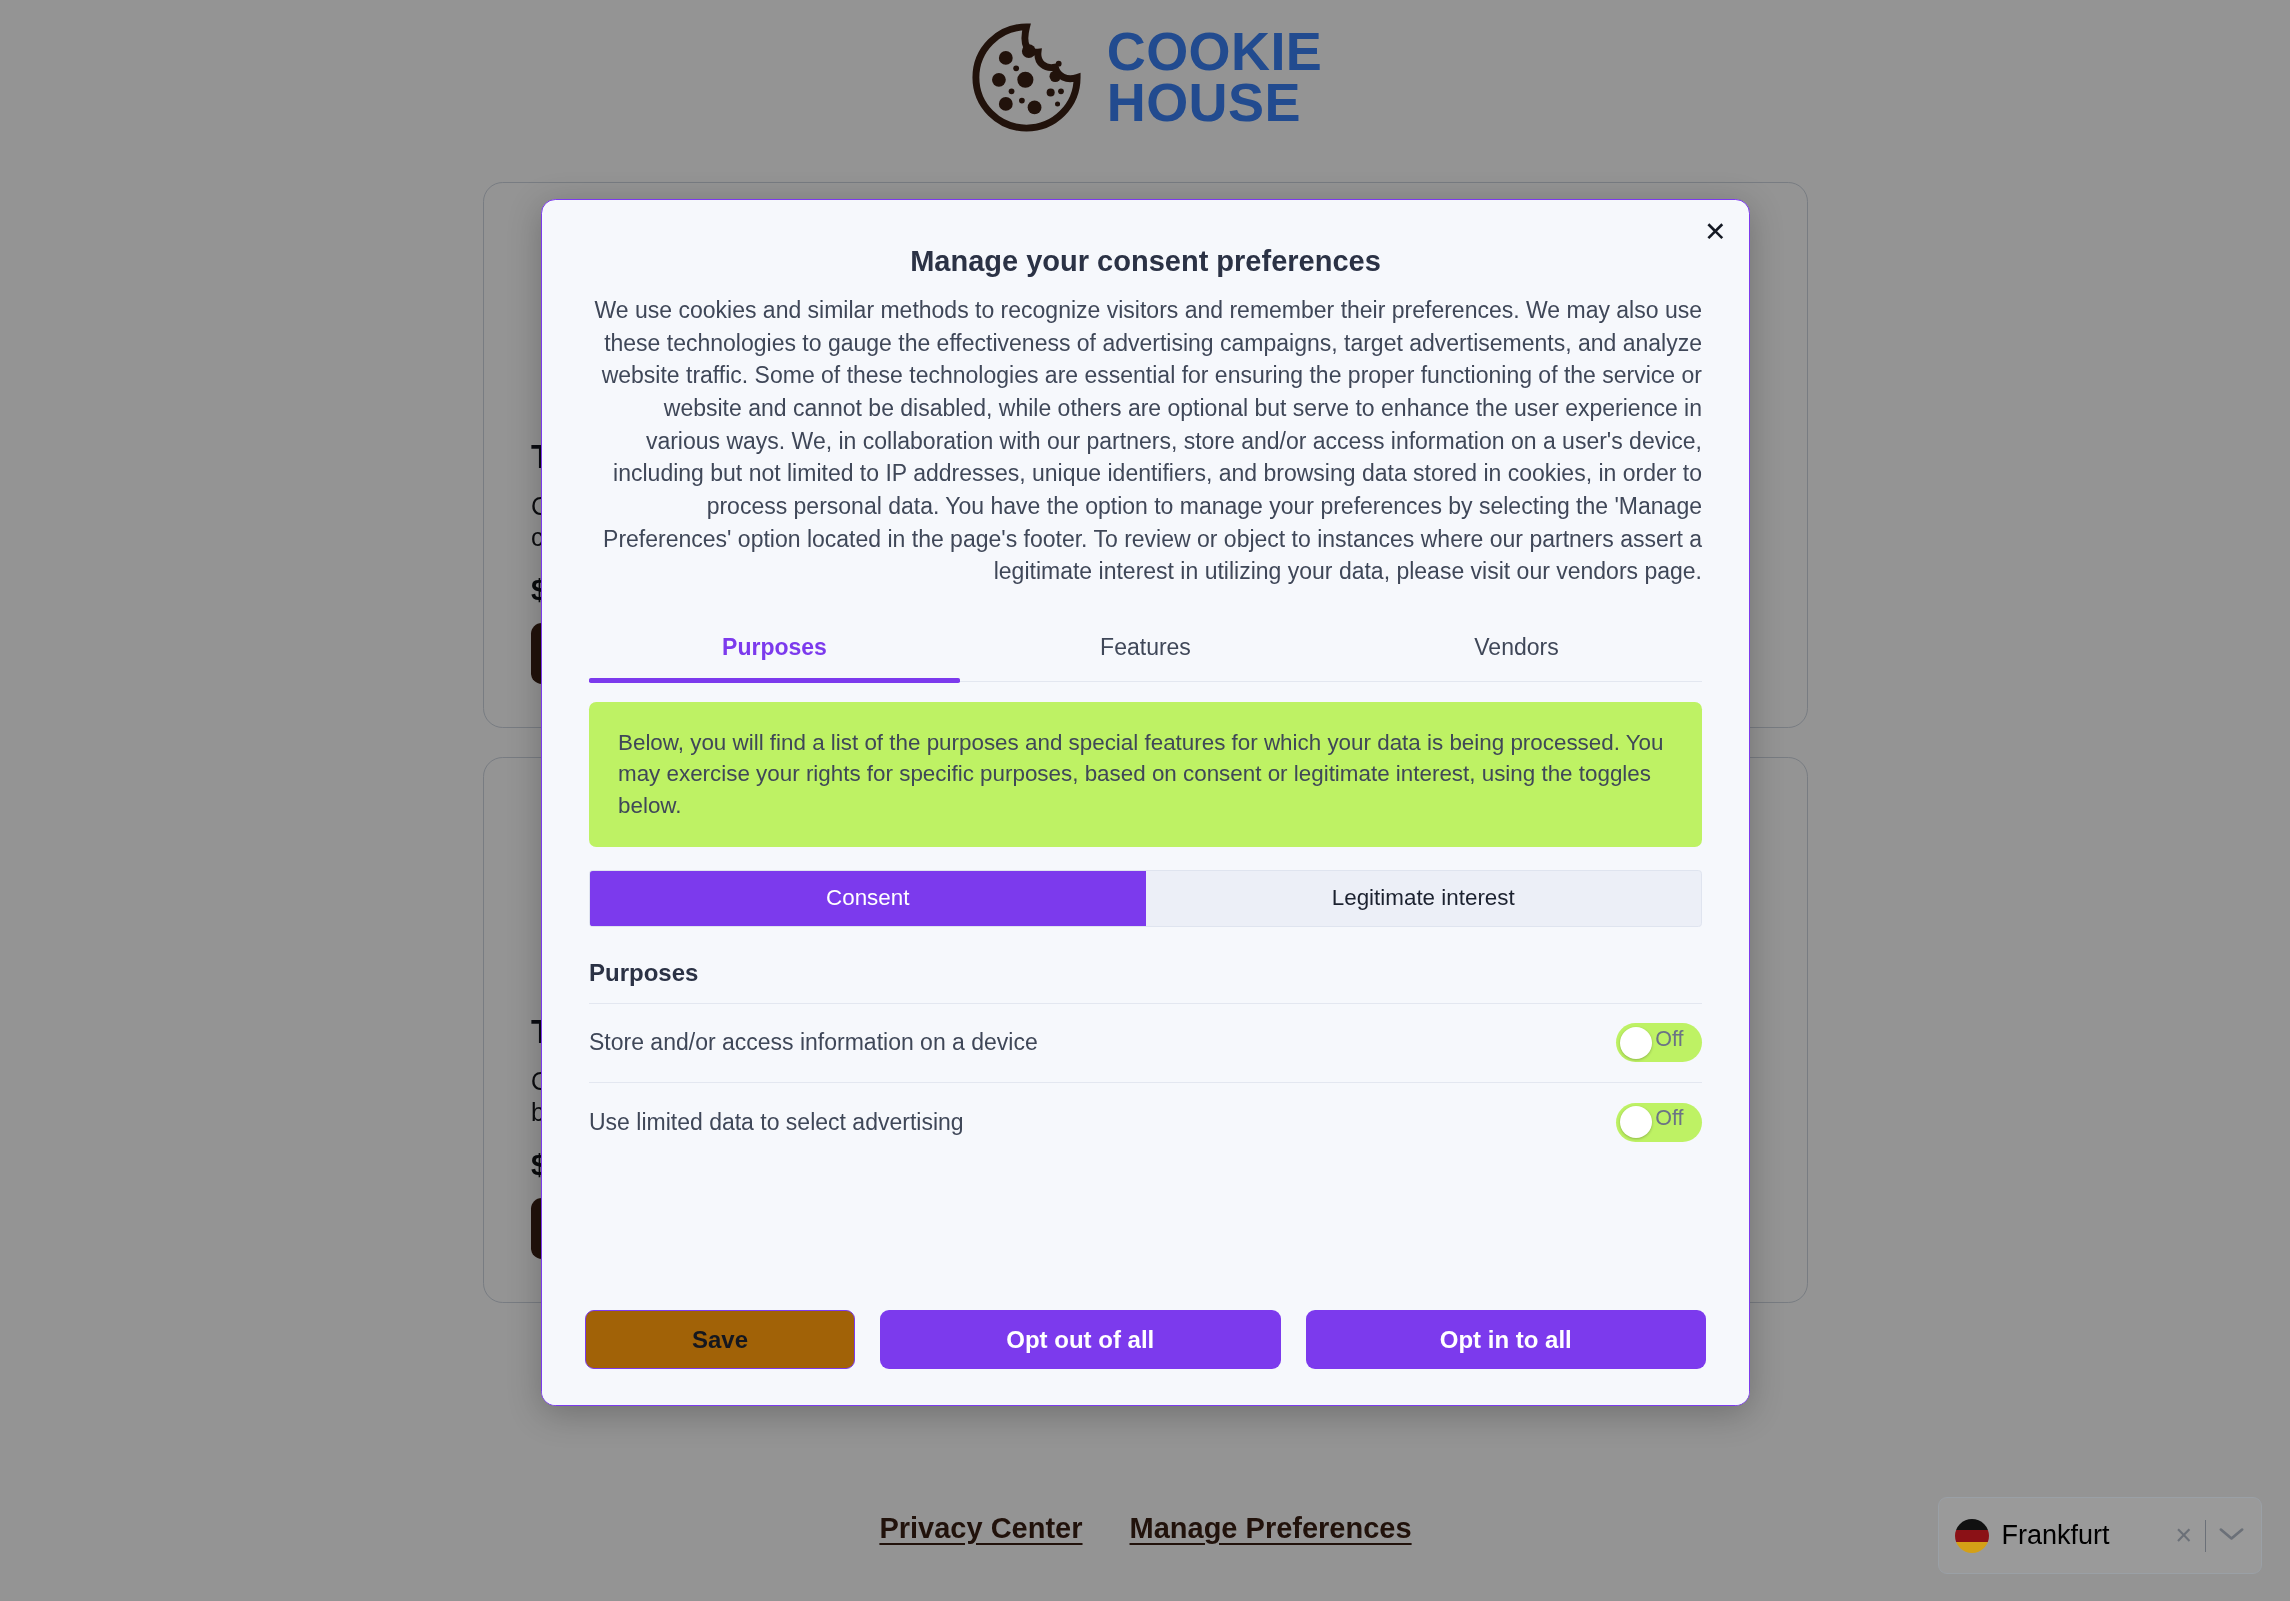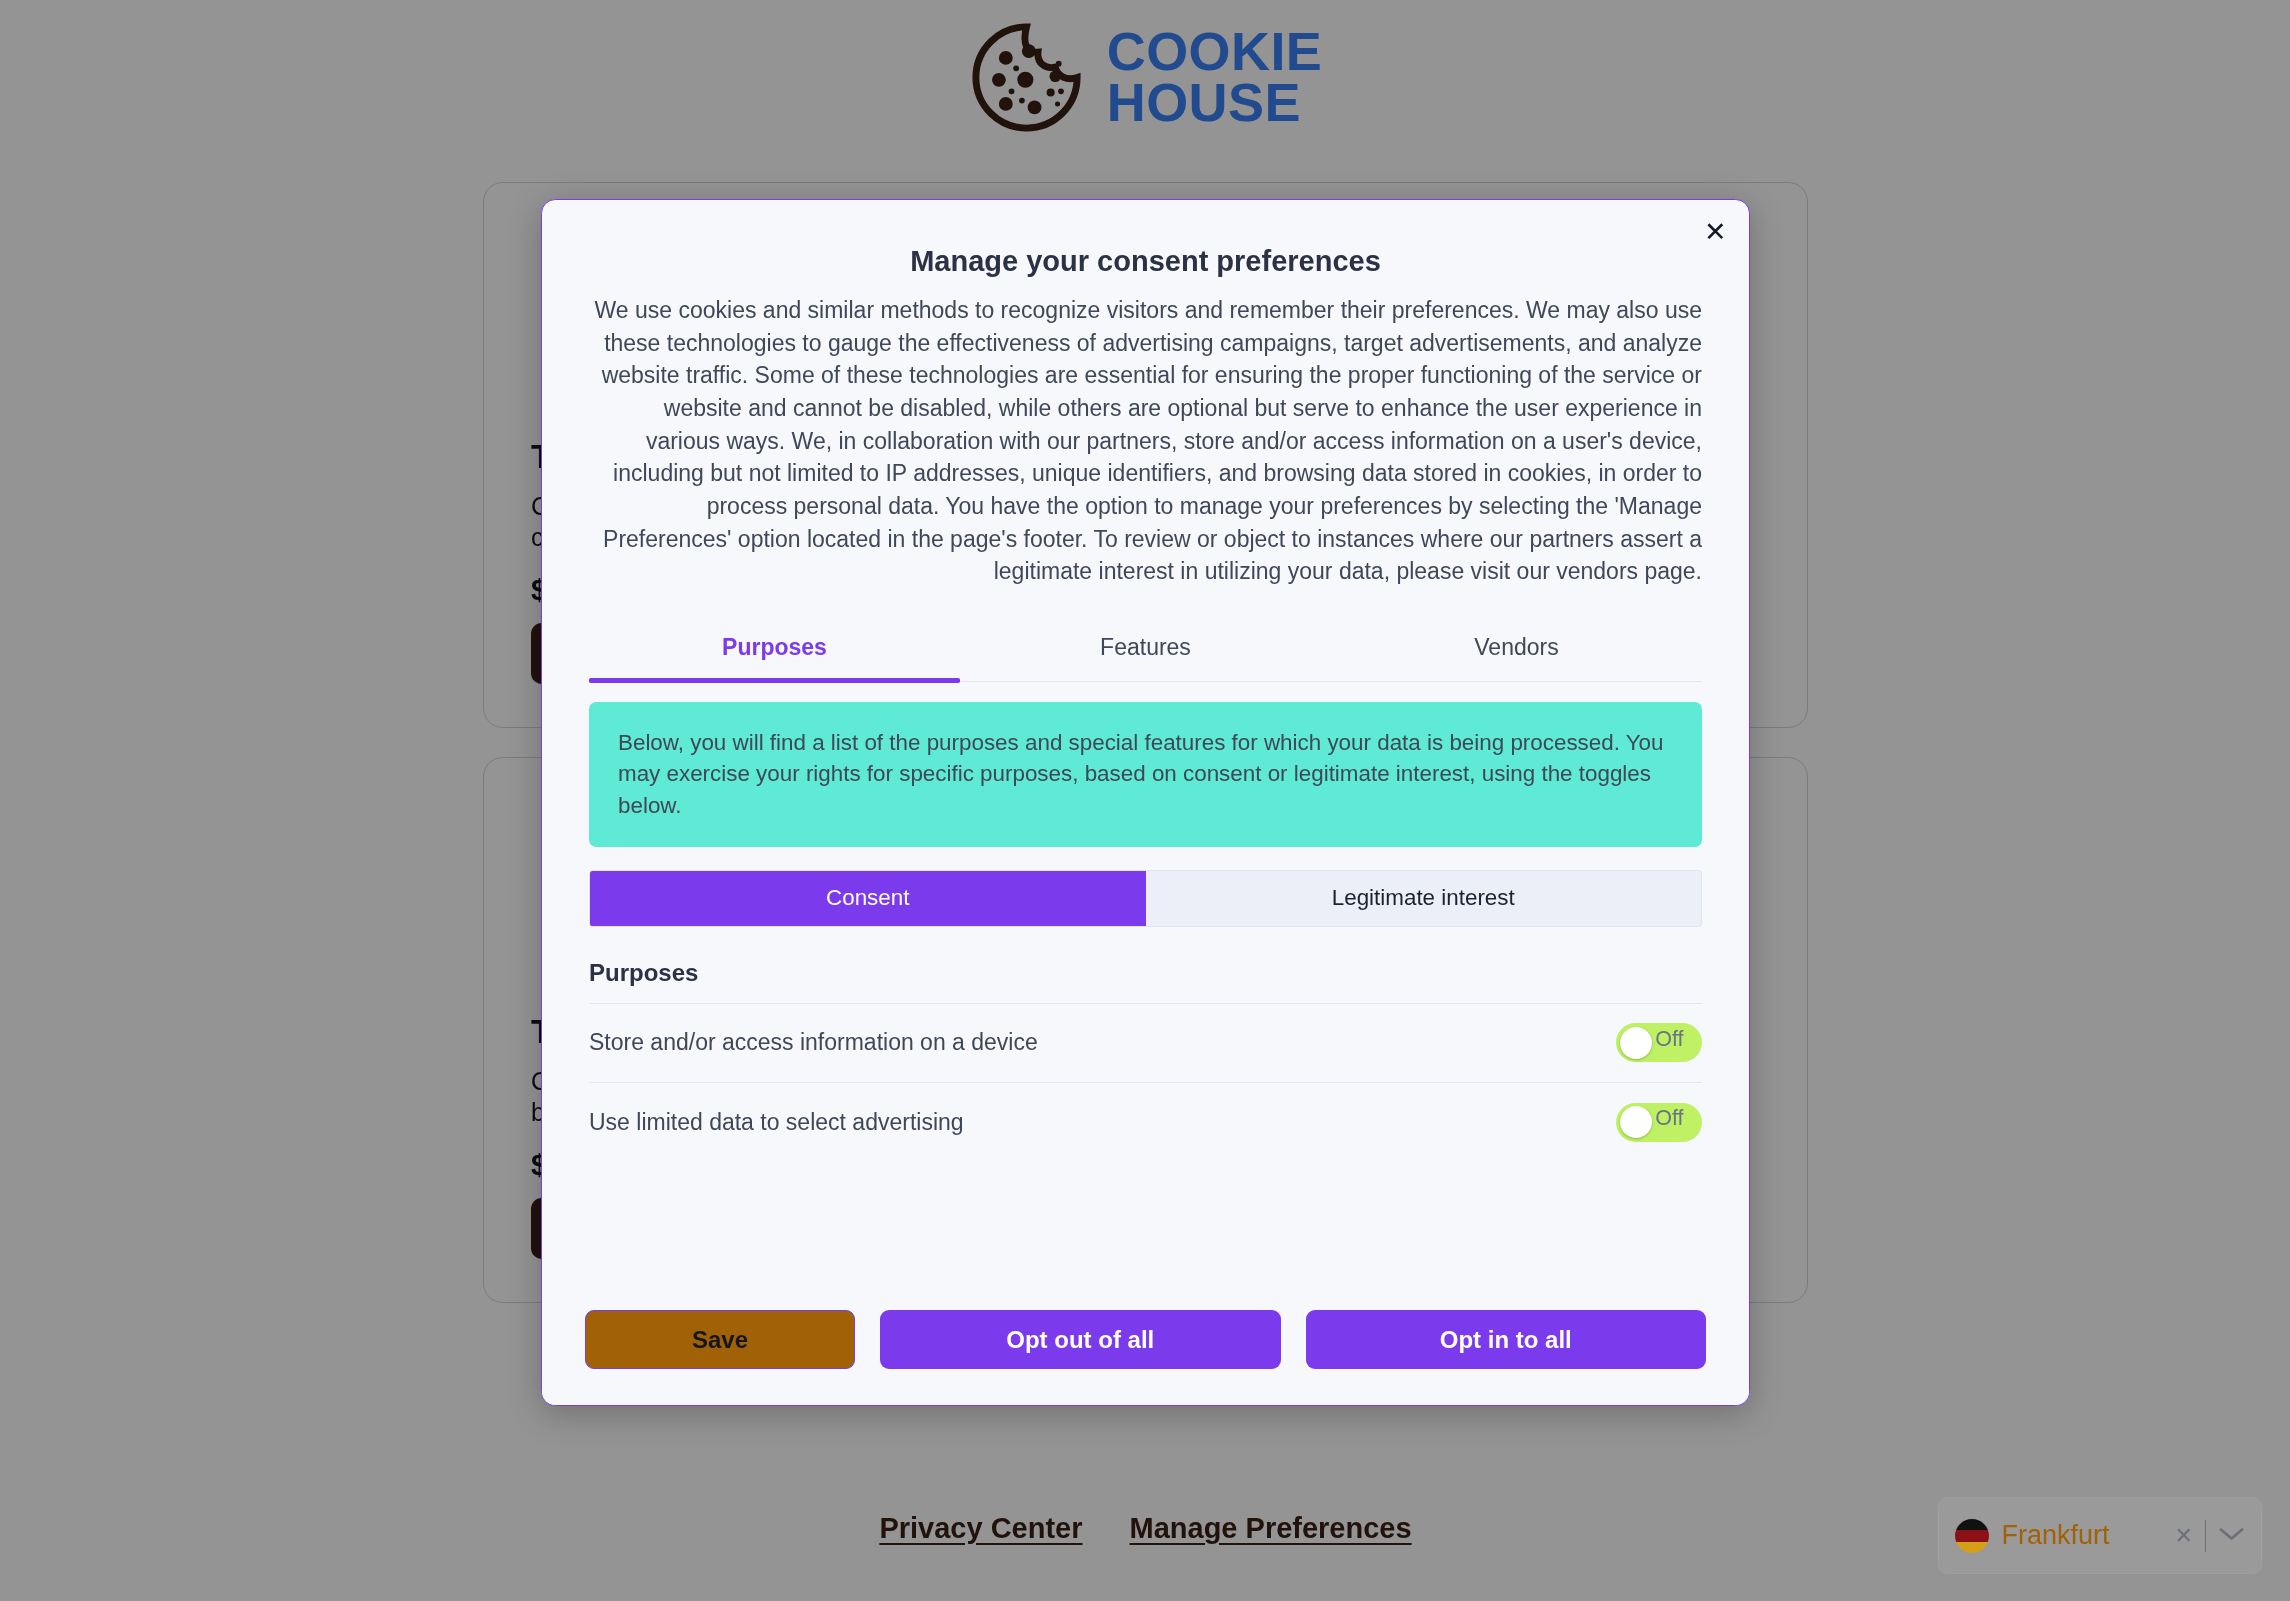--- a/index.html
+++ b/index.html
@@ -106,21 +106,21 @@
   }
   .tab.active { color: #7c3aed; font-weight: bold; }
   .tab.active::after {
     content: ""; position: absolute; left: 0; right: 0; bottom: -1.8px;
     height: 4.5px; background: #7c3aed; border-radius: 1.8px;
   }
 
   
   .note {
     margin: 19.7px 47px 0;
-    background: #5eead4;
+    background: #bef264;
     border-radius: 7.2px;
     padding: 25px 29px;
     font-size: 22.4px; line-height: 1.42; color: #3f4758;
   }
 
   
   .segmented {
     margin: 23px 47px 0;
     display: flex;
     background: #eceff7;
@@ -193,21 +193,21 @@
     width: 324px; height: 77px;
     border: 0.9px solid #9aa0a6; border-radius: 9px;
     background: rgba(255,255,255,0.06);
     display: flex; align-items: center; padding: 0 16px; gap: 12.5px;
   }
   .flag {
     width: 34px; height: 34px; border-radius: 50%;
     background: linear-gradient(#111 0 33.3%, #8b1116 33.3% 66.6%, #d4a017 66.6% 100%);
     flex: none;
   }
-  .loc-name { flex: 1; font-size: 27px; color: #a16207; }
+  .loc-name { flex: 1; font-size: 27px; color: #000000; }
   .loc-x { font-size: 29px; color: #6b7078; cursor: pointer; background:none; border:none; font-family:"Liberation Sans", sans-serif; }
   .loc-div { width: 0.9px; height: 32px; background: #6b7078; }
   .loc-chev { color: #6b7078; cursor: pointer; }
 </style>
 </head>
 <body>
 
 <div class="page">
 
   <div class="brand">

